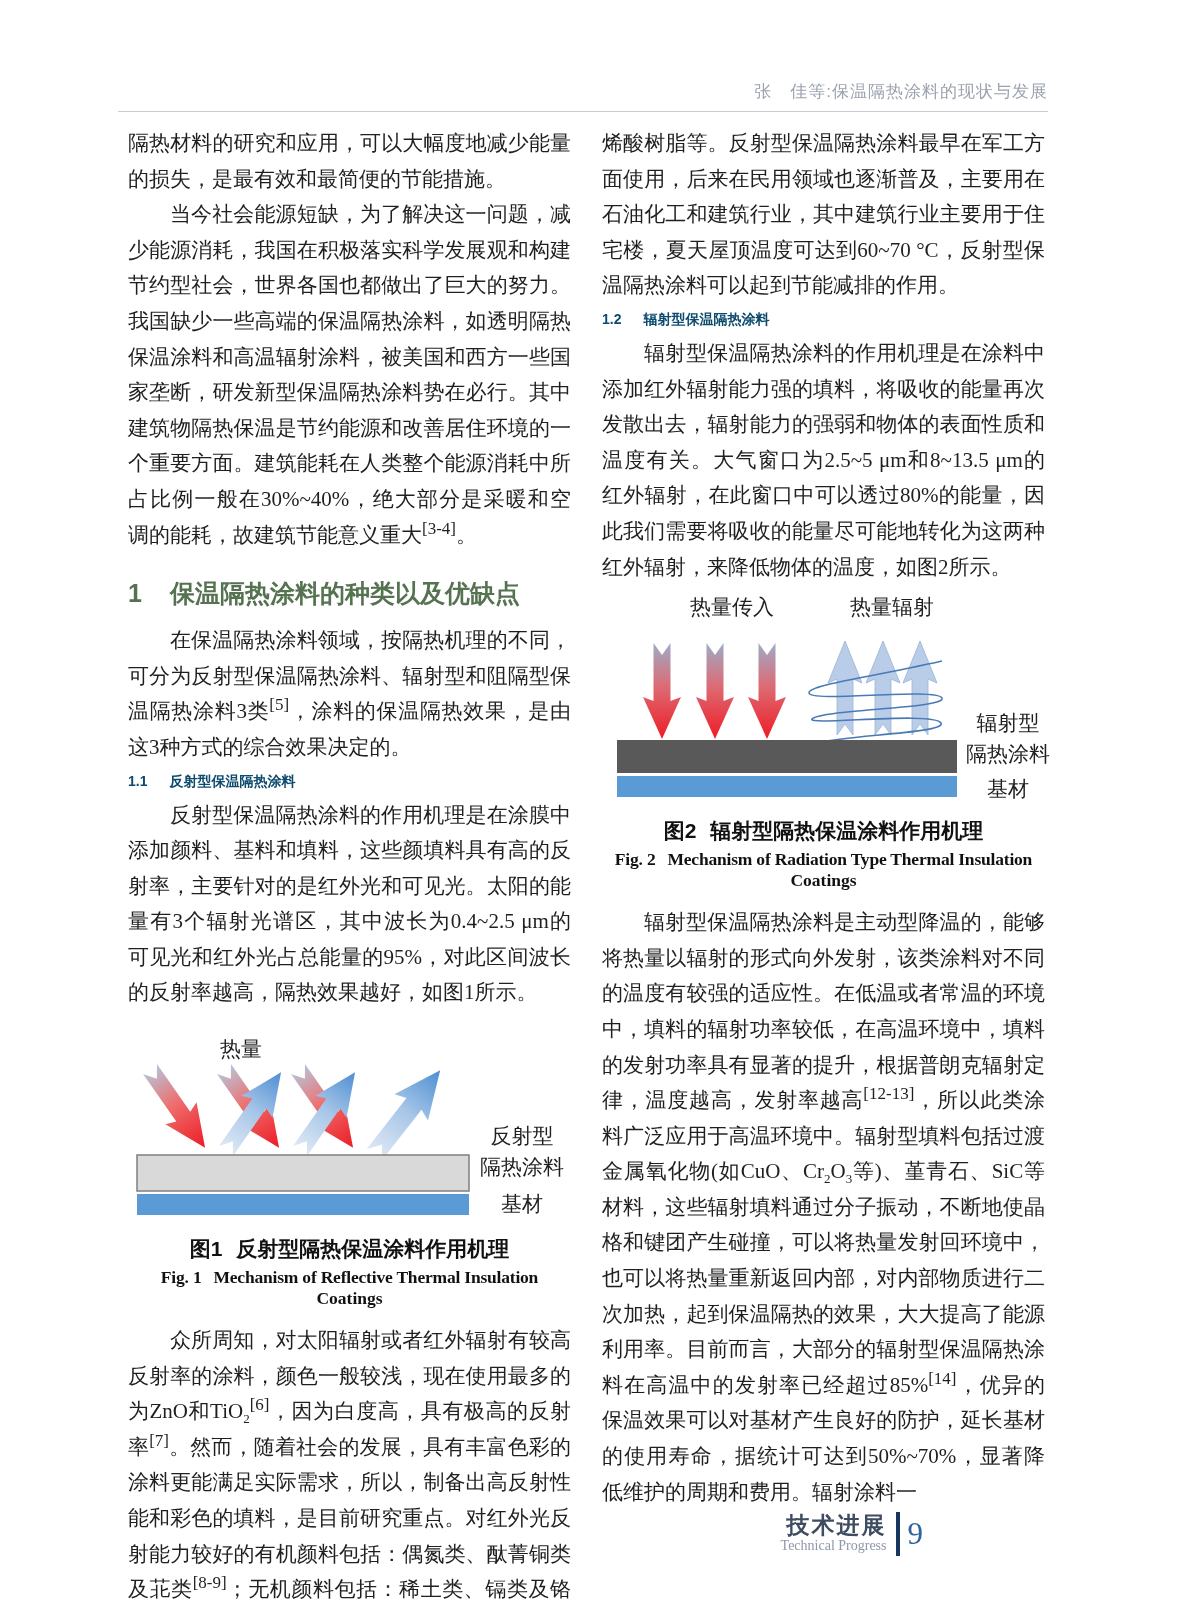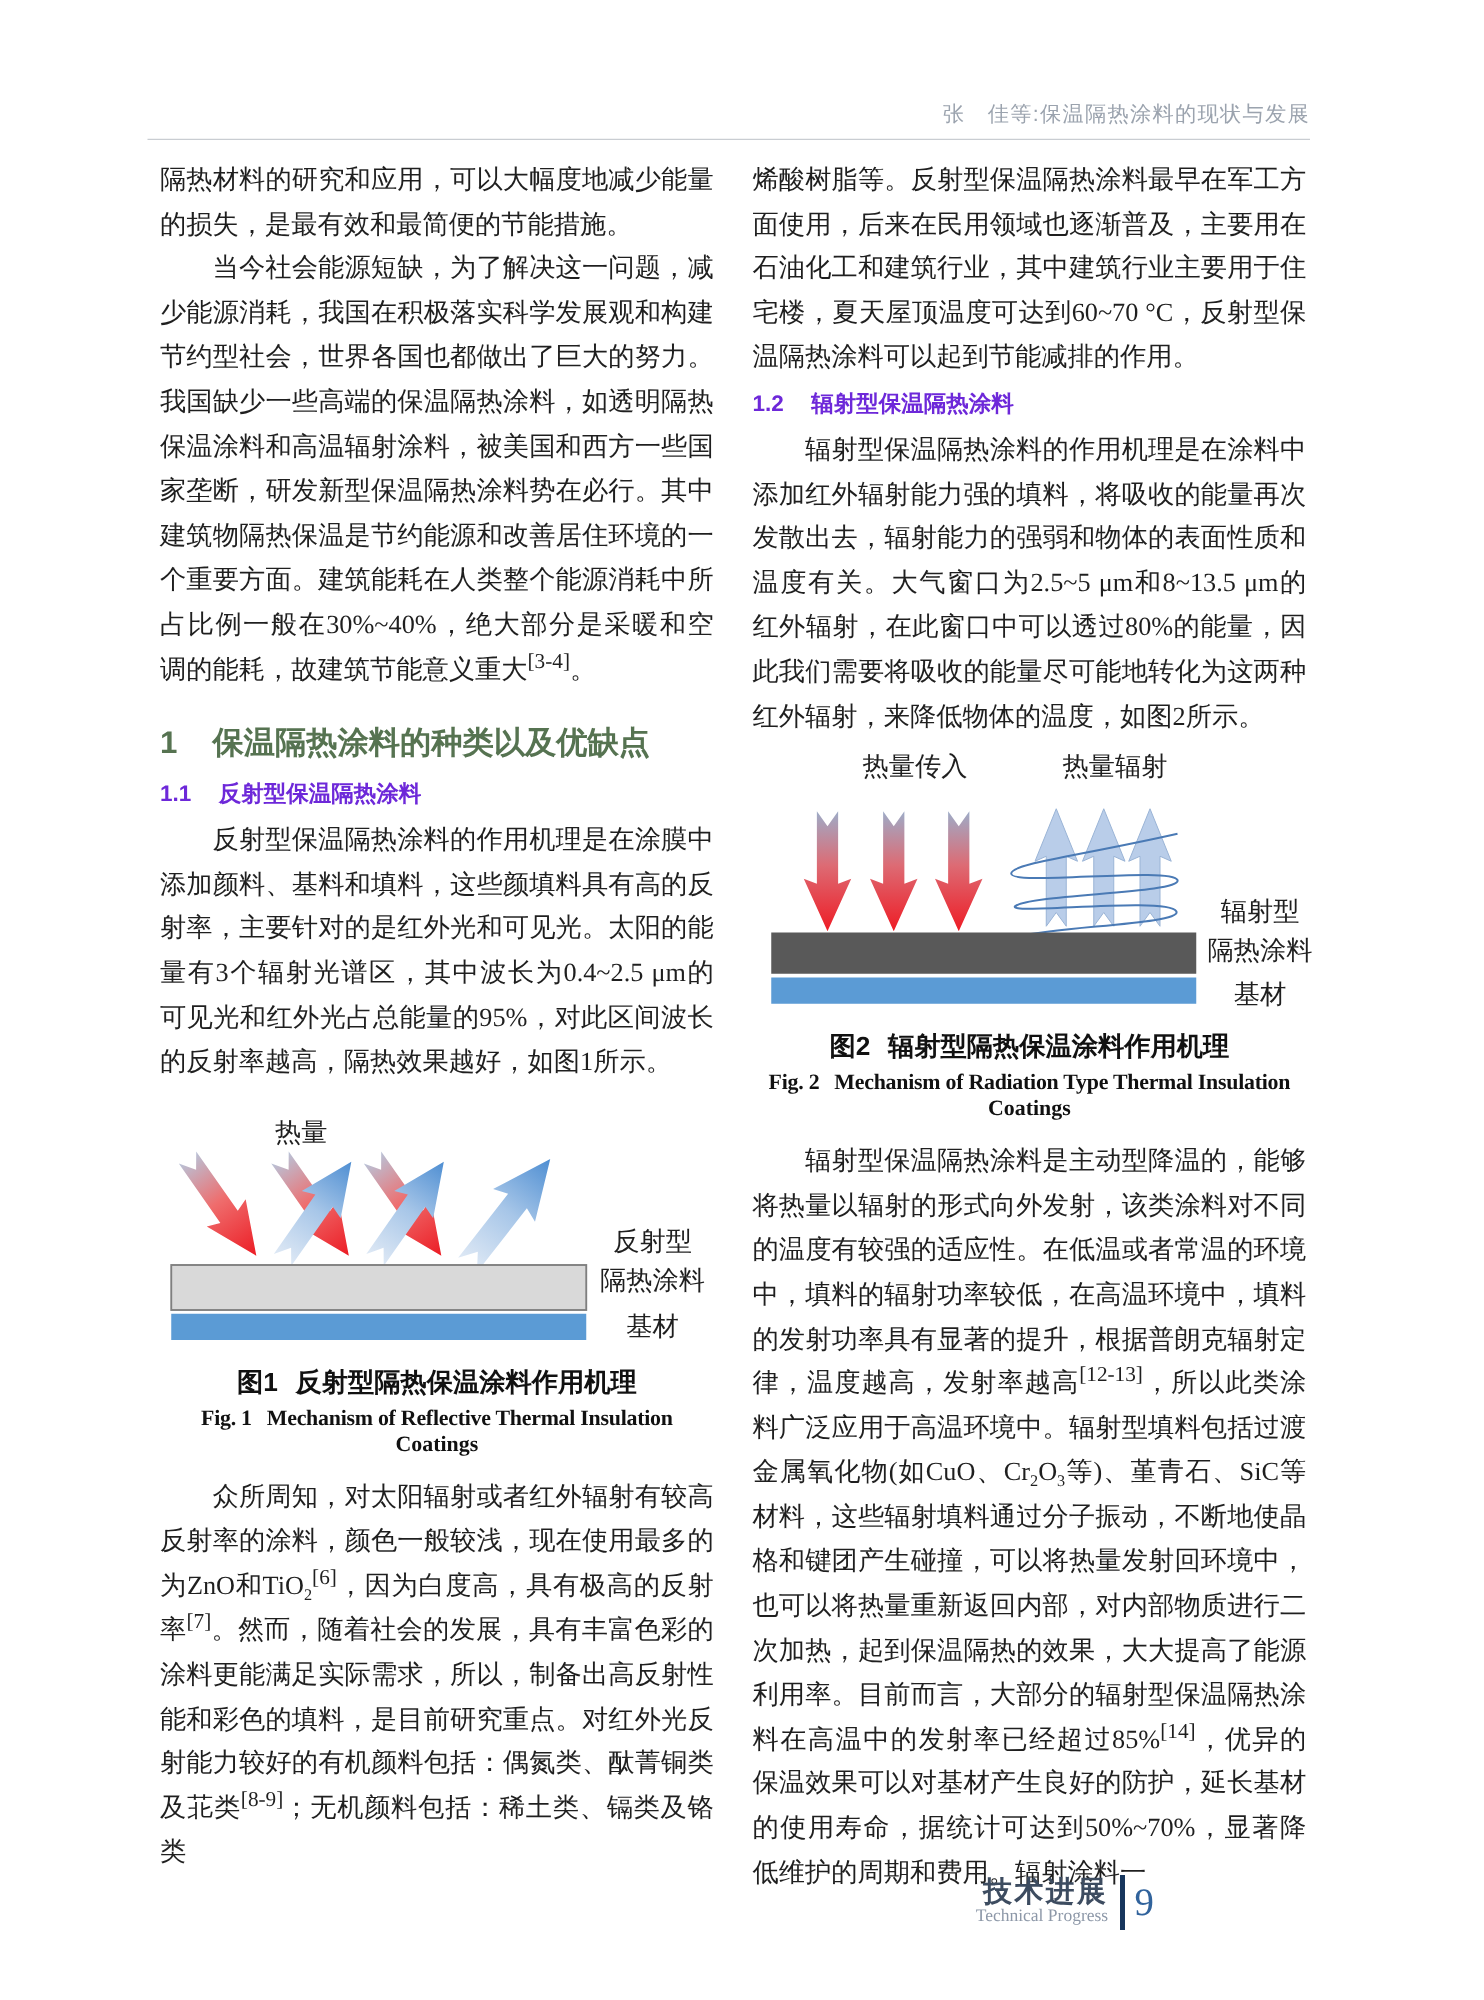--- a/index.html
+++ b/index.html
@@ -17,38 +17,38 @@
   .col{width:443px;flex:0 0 443px;}
   .col p{margin:0;font-size:21px;line-height:35.6px;text-align:justify;word-break:break-all;}
   .col p.ind{text-indent:42px;}
   sup{font-size:17px;line-height:0;}
   sub{font-size:13px;line-height:0;}
   
   .h1{margin:24px 0 13px 0;font-family:"Liberation Sans","DejaVu Sans",sans-serif;
       font-weight:bold;font-size:25px;color:#567351;white-space:nowrap;}
   .h1 .num{margin-right:28px;}
   .h2{margin:7px 0 7px 0;font-family:"Liberation Sans","DejaVu Sans",sans-serif;
-      font-weight:bold;font-size:18px;color:#6d28d9;white-space:nowrap;}
+      font-weight:bold;font-size:14px;color:#0c4a6e;white-space:nowrap;}
   .h2 .num{margin-right:22px;}
   
   .fig-canvas{position:relative;}
   .fig1-canvas{height:184px;margin-top:22px;}
   .fig2-canvas{height:208px;margin-top:6px;}
   .fig-label{position:absolute;font-size:21px;color:#1f1f1f;}
   .side-label{position:absolute;width:92px;text-align:center;font-size:21px;line-height:31px;}
   .fig-svg{position:absolute;}
   .cap-cn{margin-top:18px;text-align:center;font-family:"Liberation Sans","DejaVu Sans",sans-serif;
       font-weight:bold;font-size:21px;color:#111;}
   .cap-cn .cap-no{margin-right:14px;}
   .cap-en{margin-top:4px;text-align:center;font-weight:bold;font-size:17.5px;color:#111;
       white-space:nowrap;letter-spacing:-0.2px;}
   .cap-en .cap-no{margin-right:12px;}
   .cap-en2{text-align:center;font-weight:bold;font-size:17.5px;color:#111;margin-bottom:10px;}
   
-  .footer{position:absolute;right:145px;bottom:56px;display:flex;align-items:center;}
+  .footer{position:absolute;right:145px;bottom:44px;display:flex;align-items:center;}
   .footer-text{text-align:right;margin-right:9px;}
   .footer-cn{font-family:"Liberation Sans","DejaVu Sans",sans-serif;font-weight:bold;
       font-size:23px;color:#3d4c60;letter-spacing:2px;line-height:24px;}
   .footer-en{font-size:14px;color:#8d98a8;line-height:18px;}
   .footer-bar{width:4px;height:44px;background:#17365d;margin-right:8px;}
   .footer-num{font-size:31px;color:#31639c;}
 </style>
 </head>
 <body>
 
@@ -62,20 +62,21 @@
   <div class="columns">
 
     <div class="col">
       <p><span>隔热材料的研究和应用，可以大幅度地减少能量的损失，是最有效和最简便的节能措施。</span></p>
       <p class="ind"><span>当今社会能源短缺，为了解决这一问题，减少能源消耗，我国在积极落实科学发展观和构建节约型社会，世界各国也都做出了巨大的努力。我国缺少一些高端的保温隔热涂料，如透明隔热保温涂料和高温辐射涂料，被美国和西方一些国家垄断，研发新型保温隔热涂料势在必行。其中建筑物隔热保温是节约能源和改善居住环境的一个重要方面。建筑能耗在人类整个能源消耗中所占比例一般在30%~40%，绝大部分是采暖和空调的能耗，故建筑节能意义重大</span><sup>[3-4]</sup><span>。</span></p>
 
       <div class="h1">
         <span class="num">1</span><span>保温隔热涂料的种类以及优缺点</span>
       </div>
 
+      <p class="ind"><span>在保温隔热涂料领域，按隔热机理的不同，可分为反射型保温隔热涂料、辐射型和阻隔型保温隔热涂料3类</span><sup>[5]</sup><span>，涂料的保温隔热效果，是由这3种方式的综合效果决定的。</span></p>
 
       <div class="h2">
         <span class="num">1.1</span><span>反射型保温隔热涂料</span>
       </div>
 
       <p class="ind"><span>反射型保温隔热涂料的作用机理是在涂膜中添加颜料、基料和填料，这些颜填料具有高的反射率，主要针对的是红外光和可见光。太阳的能量有3个辐射光谱区，其中波长为0.4~2.5 μm的可见光和红外光占总能量的95%，对此区间波长的反射率越高，隔热效果越好，如图1所示。</span></p>
 
       <div class="fig-canvas fig1-canvas">
         <span class="fig-label" style="left:92px;top:2px;">热量</span>
         <svg class="fig-svg" style="left:8px;top:30px;" width="345" height="152" viewBox="0 0 345 152">

